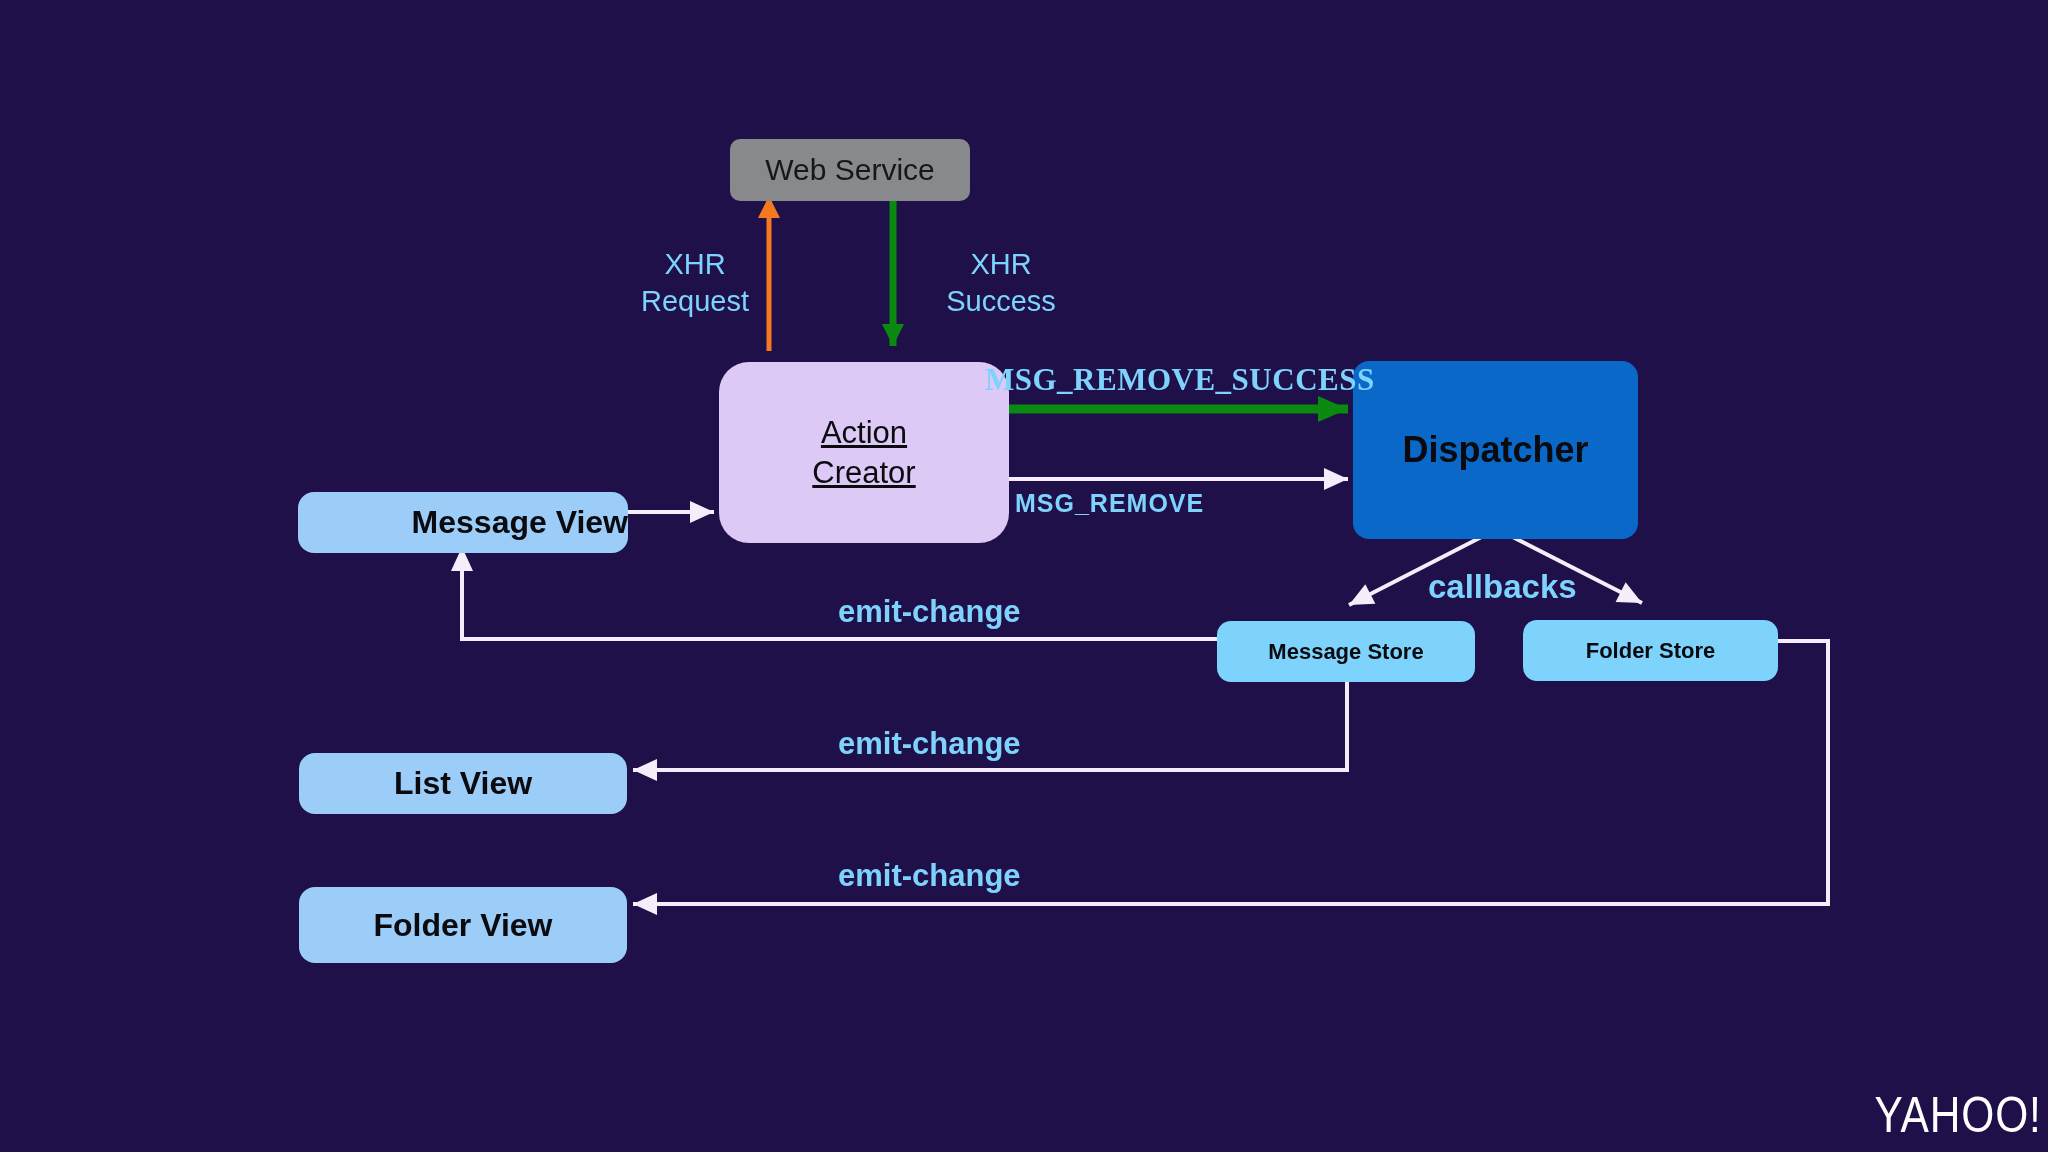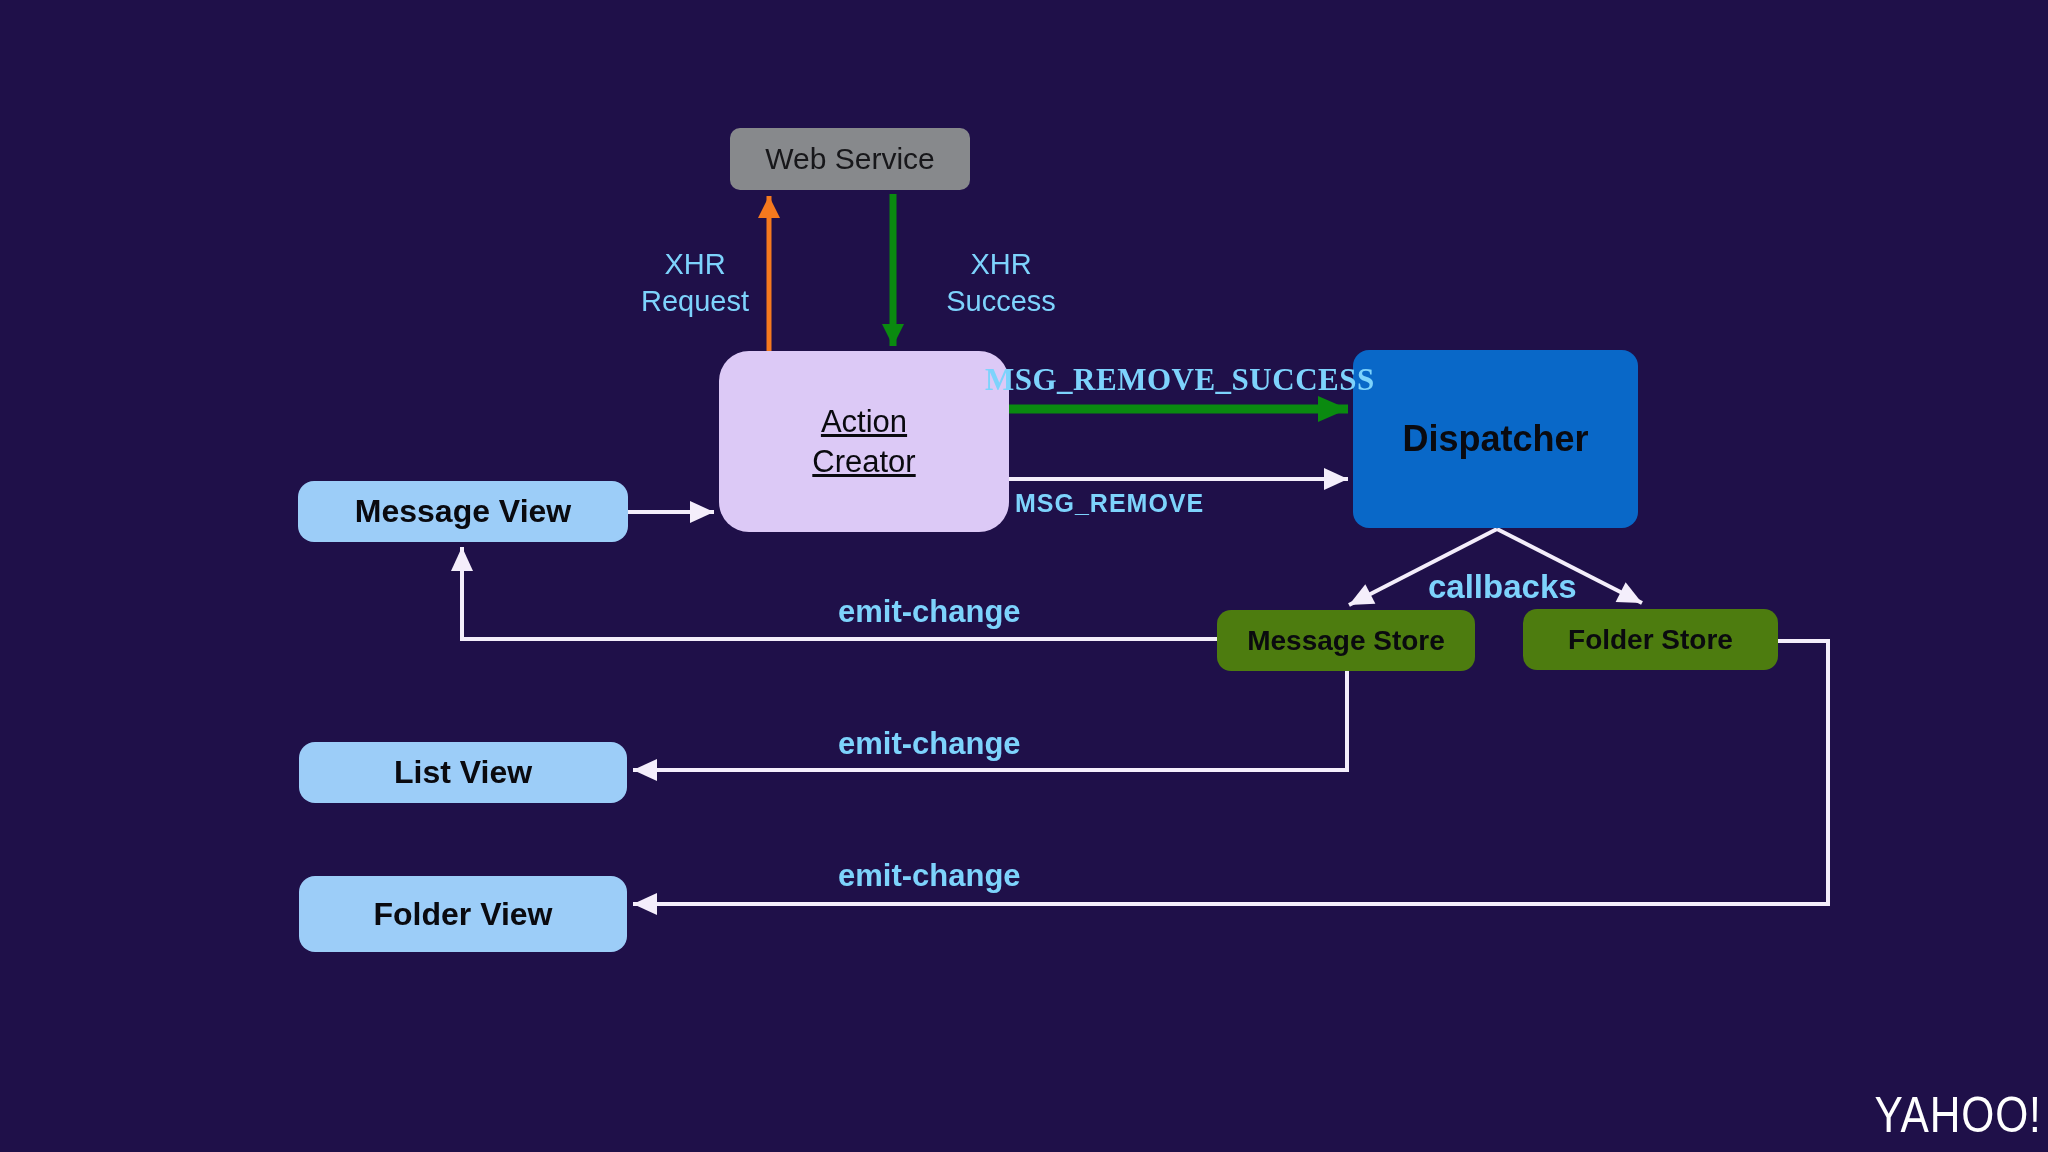--- a/index.html
+++ b/index.html
@@ -4,31 +4,31 @@
 <style>
   html,body{margin:0;padding:0;background:#1f1049;}
   .canvas{
     position:relative;width:2048px;height:1152px;overflow:hidden;
     background:#1f1049;
     font-family:"Liberation Sans","DejaVu Sans",sans-serif;
   }
   .edges-svg{position:absolute;left:0;top:0;width:2048px;height:1152px;}
   .node{
     position:absolute;display:flex;align-items:center;justify-content:center;
-    text-align:center;color:#0a0a0f;
+    text-align:center;color:#0a0a0f;margin-top:11px;
   }
   .node-web-service{left:730px;top:128px;width:240px;height:62px;background:#87898c;border-radius:10px;font-size:30px;color:#17171a;}
   .node-action-creator{left:719px;top:351px;width:290px;height:181px;background:#dcc9f6;border-radius:30px;font-size:31px;line-height:40px;text-decoration:underline;}
   .node-action-creator .wrapbox{width:130px;}
   .node-dispatcher{left:1353px;top:350px;width:285px;height:178px;background:#0968c8;border-radius:16px;font-size:36px;font-weight:bold;}
   .node-view{background:#9ccdf8;border-radius:16px;font-size:32px;font-weight:bold;}
-  .node-message-view{left:298px;top:481px;width:330px;height:61px;}
+  .node-message-view{left:298px;top:481px;width:330px;height:61px;justify-content:flex-end;}
   .node-list-view{left:299px;top:742px;width:328px;height:61px;}
   .node-folder-view{left:299px;top:876px;width:328px;height:76px;}
-  .node-store{background:#4d7c0f;border-radius:14px;font-size:28px;font-weight:bold;}
+  .node-store{background:#7dd3fc;border-radius:14px;font-size:22px;font-weight:bold;}
   .node-message-store{left:1217px;top:610px;width:258px;height:61px;}
   .node-folder-store{left:1523px;top:609px;width:255px;height:61px;text-align:right;}
   .lbl{position:absolute;color:#7dd3fc;}
   .lbl-xhr-request{left:615px;top:246px;width:160px;text-align:center;font-size:29px;line-height:37px;}
   .lbl-xhr-success{left:916px;top:246px;width:170px;text-align:center;font-size:29px;line-height:37px;}
   .lbl-msg-remove-success{left:985px;top:362px;font-size:31px;font-weight:bold;letter-spacing:0.5px;white-space:nowrap;font-family:Liberation Serif, serif;}
   .lbl-msg-remove{left:1015px;top:489px;font-size:25px;font-weight:bold;letter-spacing:1px;white-space:nowrap;}
   .lbl-callbacks{left:1428px;top:568px;font-size:33px;font-weight:bold;white-space:nowrap;}
   .lbl-emit{font-size:31px;font-weight:bold;white-space:nowrap;}
   .lbl-emit-1{left:838px;top:594px;}

